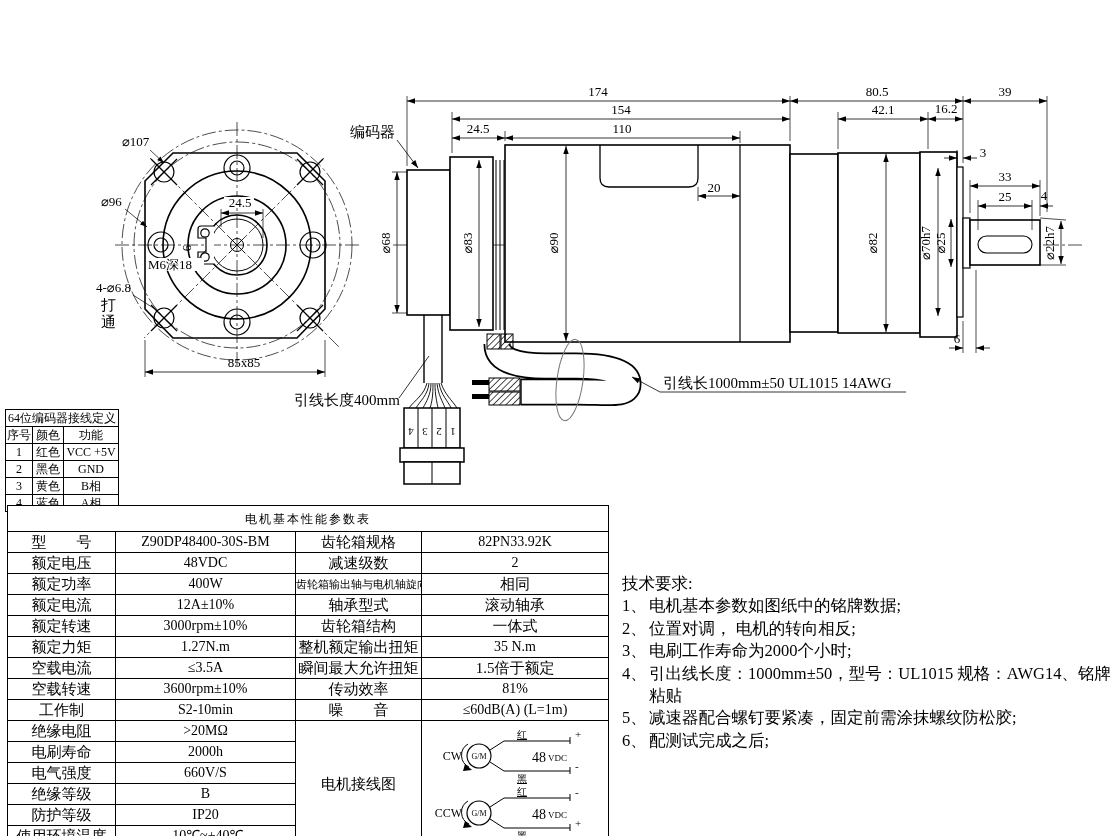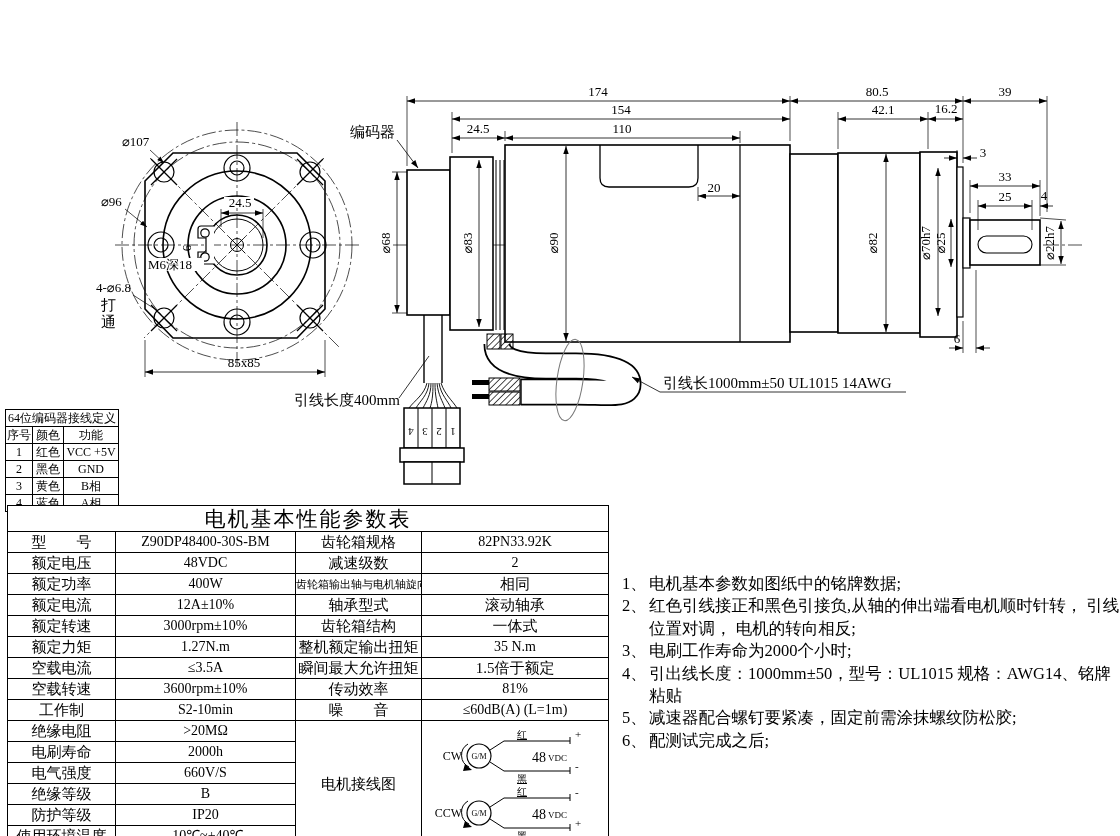--- a/index.html
+++ b/index.html
@@ -7,21 +7,21 @@
   svg text{fill:#000;}
   .dt{font:13px "Liberation Serif",serif;}
   .cjk{font:15px "Liberation Serif",serif;}
   
   .enc-table{position:absolute;left:5px;top:409px;border-collapse:collapse;background:#fff;z-index:2;}
   .enc-table td{border:1px solid #000;font:12px "Liberation Serif",serif;text-align:center;height:16px;padding:0 1px;line-height:16px;white-space:nowrap;}
   .enc-table .ttl{font-size:12px;letter-spacing:0;margin-top:37px;}
   
   .ptable{position:absolute;left:7px;top:505px;border-collapse:collapse;background:#fff;z-index:3;table-layout:fixed;}
   .ptable td{border:1px solid #000;text-align:center;font:15px "Liberation Serif",serif;padding:0;height:20px;line-height:18px;white-space:nowrap;overflow:hidden;}
-  .ptable .title{font-size:21px;height:25px;letter-spacing:2px;}
+  .ptable .title{font-size:12px;height:25px;letter-spacing:2px;}
   .ptable .val{font-size:14px;}
   .ptable .small{font-size:11px;}
   .ptable .wires{vertical-align:middle;padding:0;}
   
   .tech{position:absolute;left:622px;top:573px;width:498px;font:16.5px "Liberation Serif",serif;line-height:22.4px;z-index:2;}
   .tech-item{display:flex;}
   .tech-num{flex:0 0 27px;}
   .tech-body{flex:1;}
 </style>
 </head>
@@ -426,30 +426,30 @@
         <td class="val">IP20</td>
     </tr>
     <tr>
       <td>使用环境温度</td>
         <td class="val">-10℃~+40℃</td>
     </tr>
   </tbody>
 </table>
 
 <div class="tech">
+  <div class="tech-title">技术要求:</div>
   <div class="tech-item">
     <span class="tech-num">1、</span>
     <div class="tech-body">
         <div>电机基本参数如图纸中的铭牌数据;</div>
       </div>
   </div>
   <div class="tech-item">
     <span class="tech-num">2、</span>
     <div class="tech-body">
-      <div>红色引线接正和黑色引接负,从轴的伸出端看电机顺时针转， 引线</div>
       <div>位置对调， 电机的转向相反;</div>
     </div>
   </div>
   <div class="tech-item">
     <span class="tech-num">3、</span>
     <div class="tech-body">
         <div>电刷工作寿命为2000个小时;</div>
       </div>
   </div>
   <div class="tech-item">

